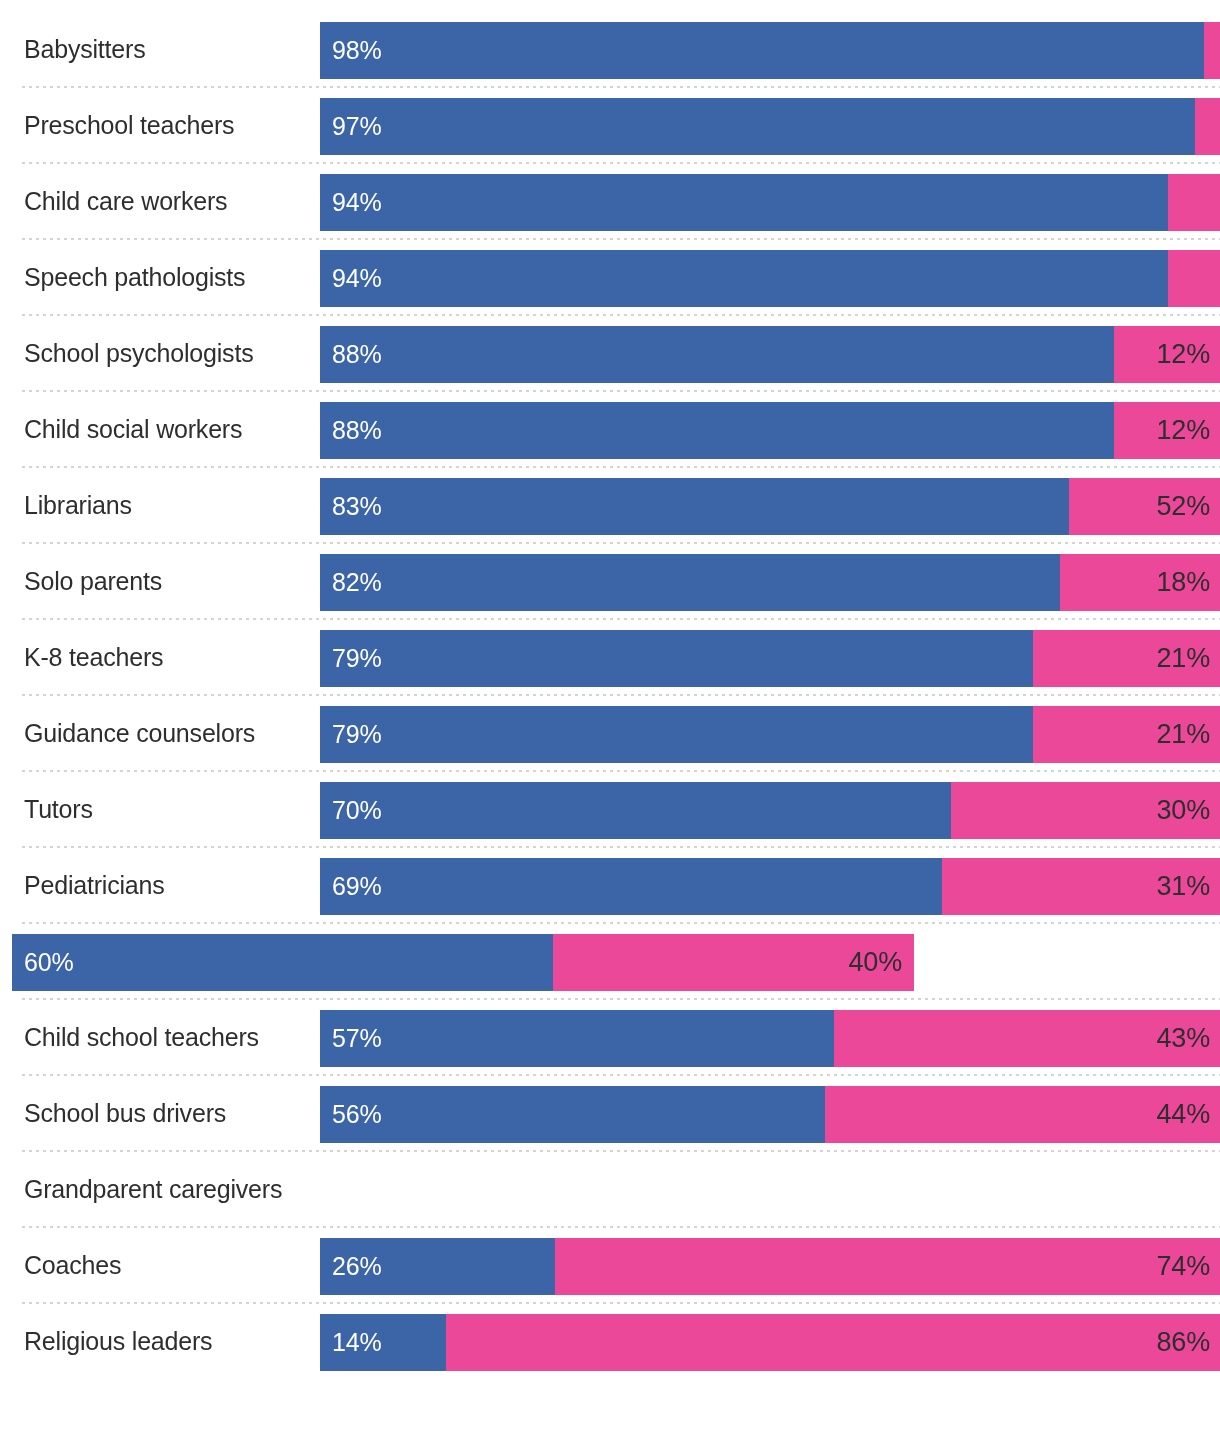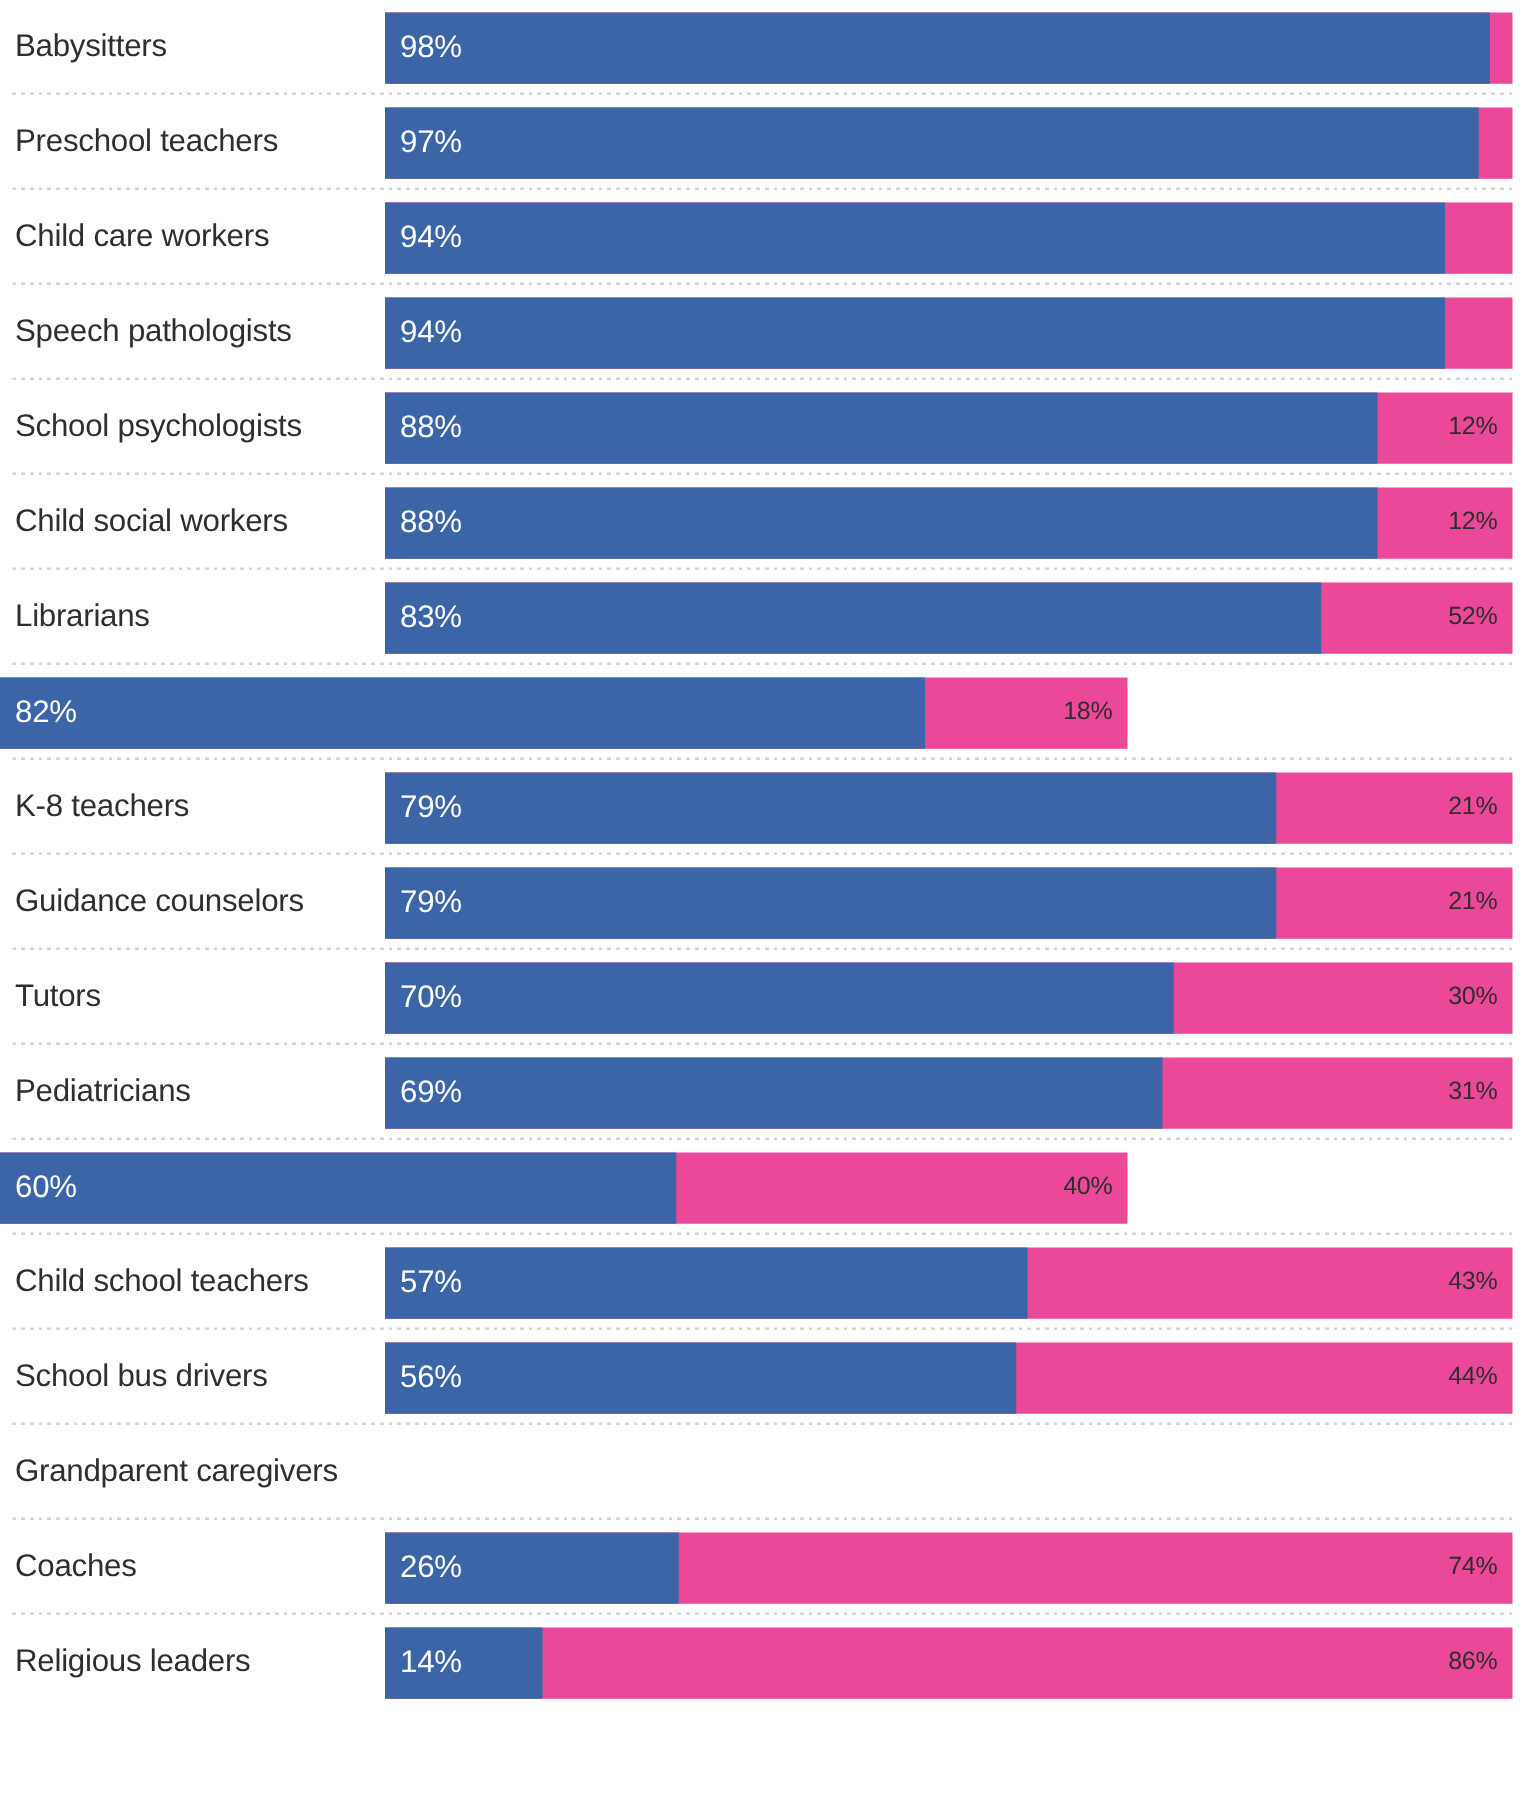--- a/index.html
+++ b/index.html
@@ -12,21 +12,21 @@
     width: 1220px;
     height: 1442px;
     font-family: "Liberation Sans", sans-serif;
     overflow: hidden;
   }
 
   #chart {
     position: relative;
     width: 1220px;
     height: 1442px;
-    padding: 0;
+    padding: 12px;
   }
 
   .row {
     position: relative;
     height: 76px;
     width: 1220px;
     display: flex;
     align-items: center;
   }
   
@@ -83,21 +83,21 @@
     letter-spacing: -0.2px;
     z-index: 2;
     white-space: nowrap;
   }
 
   .val-right {
     position: absolute;
     right: 12px;
     top: 50%;
     transform: translateY(-50%);
-    font-size: 20px;
+    font-size: 27px;
     color: #2e2e2e;
     letter-spacing: -0.2px;
     z-index: 2;
     white-space: nowrap;
   }
 </style>
 </head>
 <body>
 
 <div id="chart">
@@ -147,20 +147,21 @@
     </div>
     <div class="row">
       <div class="cat-label">Librarians</div>
       <div class="track">
         <div class="fill" style="width: 83%;"></div>
         <div class="val-left">83%</div>
         <div class="val-right">52%</div>
       </div>
     </div>
     <div class="row">
+      <div class="cat-label">Solo parents</div>
       <div class="track">
         <div class="fill" style="width: 82%;"></div>
         <div class="val-left">82%</div>
         <div class="val-right">18%</div>
       </div>
     </div>
     <div class="row">
       <div class="cat-label">K-8 teachers</div>
       <div class="track">
         <div class="fill" style="width: 79%;"></div>

